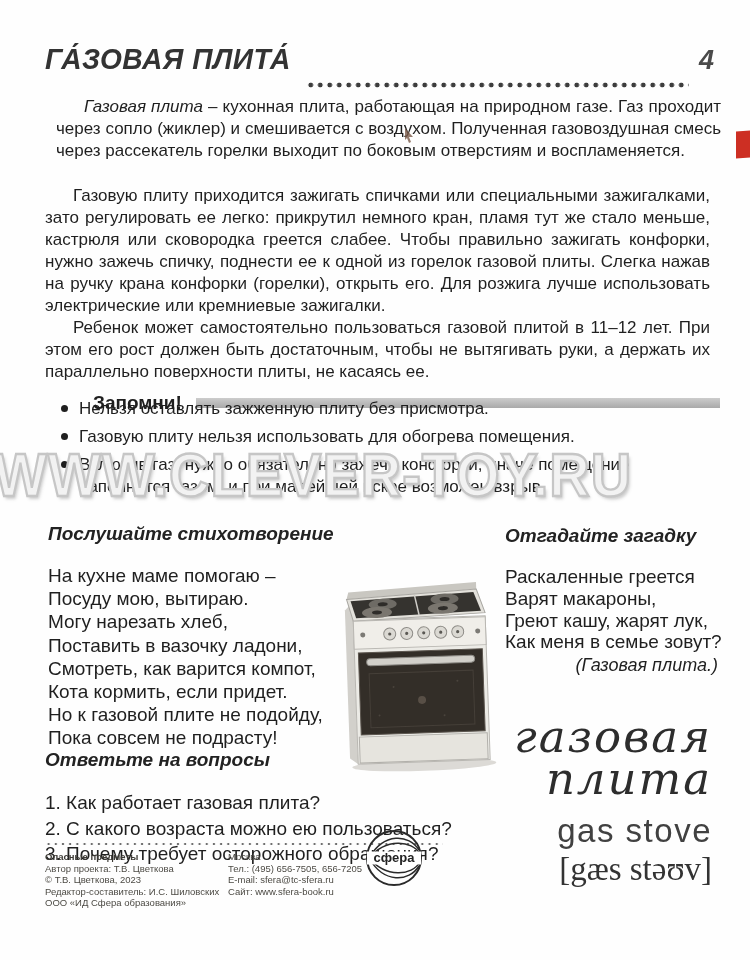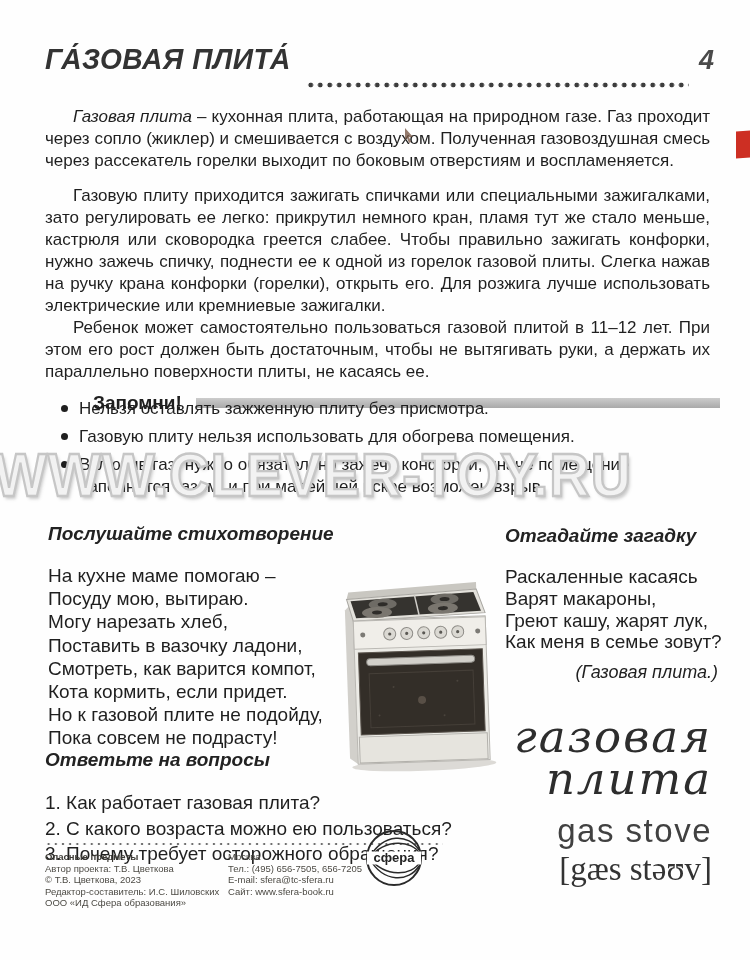--- a/index.html
+++ b/index.html
@@ -10,21 +10,21 @@
   
   .title-row{top:24px;left:45px;right:36px;display:flex;align-items:baseline;}
   .title{font-size:29px;font-weight:bold;font-style:italic;color:#333;letter-spacing:.5px;white-space:nowrap;transform:scaleX(.97);transform-origin:left;}
   .leader{flex:1;height:6px;align-self:flex-end;margin:0 10px 8px 8px;
           background-image:radial-gradient(circle,#3d3d3d 2.1px,transparent 2.7px);
           background-size:9.5px 6px;background-repeat:repeat-x;background-position:left center;}
   .pagenum{font-size:27px;font-weight:bold;font-style:italic;color:#4a4a4a;}
 
   
   .para{left:45px;width:665px;font-size:17px;line-height:22px;text-align:justify;text-indent:28px;}
-  .p1{top:89px;} .p2{top:168px;} .p3{top:300px;}
+  .p1{top:79px;margin-left:11px;} .p2{top:168px;} .p3{top:300px;}
   .para em{font-style:italic;}
 
   
   .remember-row{top:376px;left:45px;right:30px;display:flex;align-items:center;}
   .remember-h{font-size:19px;font-weight:bold;margin-left:48px;white-space:nowrap;}
   .remember-bar{flex:1;height:10px;margin-left:14px;background:linear-gradient(#cccccc,#a9a9a9);}
   .bullets{top:398px;left:45px;width:668px;list-style:none;padding:0;margin:0;}
   .bullets li{position:relative;padding-left:34px;font-size:17px;line-height:22px;margin-bottom:6px;}
   .bullets li .dot{position:absolute;left:16px;top:7px;width:7px;height:7px;border-radius:50%;background:#1f1f1f;}
 
@@ -32,21 +32,21 @@
   .watermark{top:442px;left:-6px;white-space:nowrap;font-size:56px;font-weight:bold;letter-spacing:1px;
              color:#f2f2f2;-webkit-text-stroke:2.2px #c6c6c6;
              text-shadow:2px 3px 3px rgba(90,90,90,.30);transform:scaleY(1.08);pointer-events:none;z-index:5;}
 
   
   .sec-h{font-size:19px;font-weight:bold;font-style:italic;color:#222;}
   .poem{top:504px;left:48px;width:300px;}
   .poem-lines{margin-top:9px;font-size:19px;line-height:23.2px;white-space:nowrap;}
   .riddle{top:506px;left:505px;width:225px;}
   .riddle-lines{margin-top:8px;font-size:19px;line-height:21.8px;white-space:nowrap;}
-  .riddle-answer{font-size:18px;font-style:italic;text-align:right;margin-top:9px;padding-right:12px;}
+  .riddle-answer{font-size:18px;font-style:italic;text-align:right;margin-top:2px;padding-right:12px;}
   .questions{top:730px;left:45px;width:420px;}
   .q-lines{margin-top:8px;font-size:19px;line-height:25.5px;white-space:nowrap;}
 
   
   .stove{top:566px;left:333px;width:172px;height:207px;transform:rotate(-2deg);}
 
   
   .vocab{top:716px;left:430px;right:38px;text-align:right;}
   .ru-script{font-family:"DejaVu Serif",serif;font-style:italic;font-size:45px;line-height:42px;
              letter-spacing:2px;color:#2d2d2d;font-weight:400;}
@@ -113,21 +113,21 @@
       <div>Смотреть, как варится компот,</div>
       <div>Кота кормить, если придет.</div>
       <div>Но к газовой плите не подойду,</div>
       <div>Пока совсем не подрасту!</div>
     </div>
   </section>
 
   <section class="abs riddle">
     <h3 class="sec-h">Отгадайте загадку</h3>
     <div class="riddle-lines">
-      <div>Раскаленные касаясь</div>
+      <div>Раскаленные греется</div>
       <div>Варят макароны,</div>
       <div>Греют кашу, жарят лук,</div>
       <div>Как меня в семье зовут?</div>
     </div>
     <div class="riddle-answer">(Газовая плита.)</div>
   </section>
 
   <div class="abs stove">
     <svg width="172" height="207" viewBox="0 0 172 207">
       <ellipse cx="88" cy="199" rx="72" ry="6" fill="#dcdad6"></ellipse>

